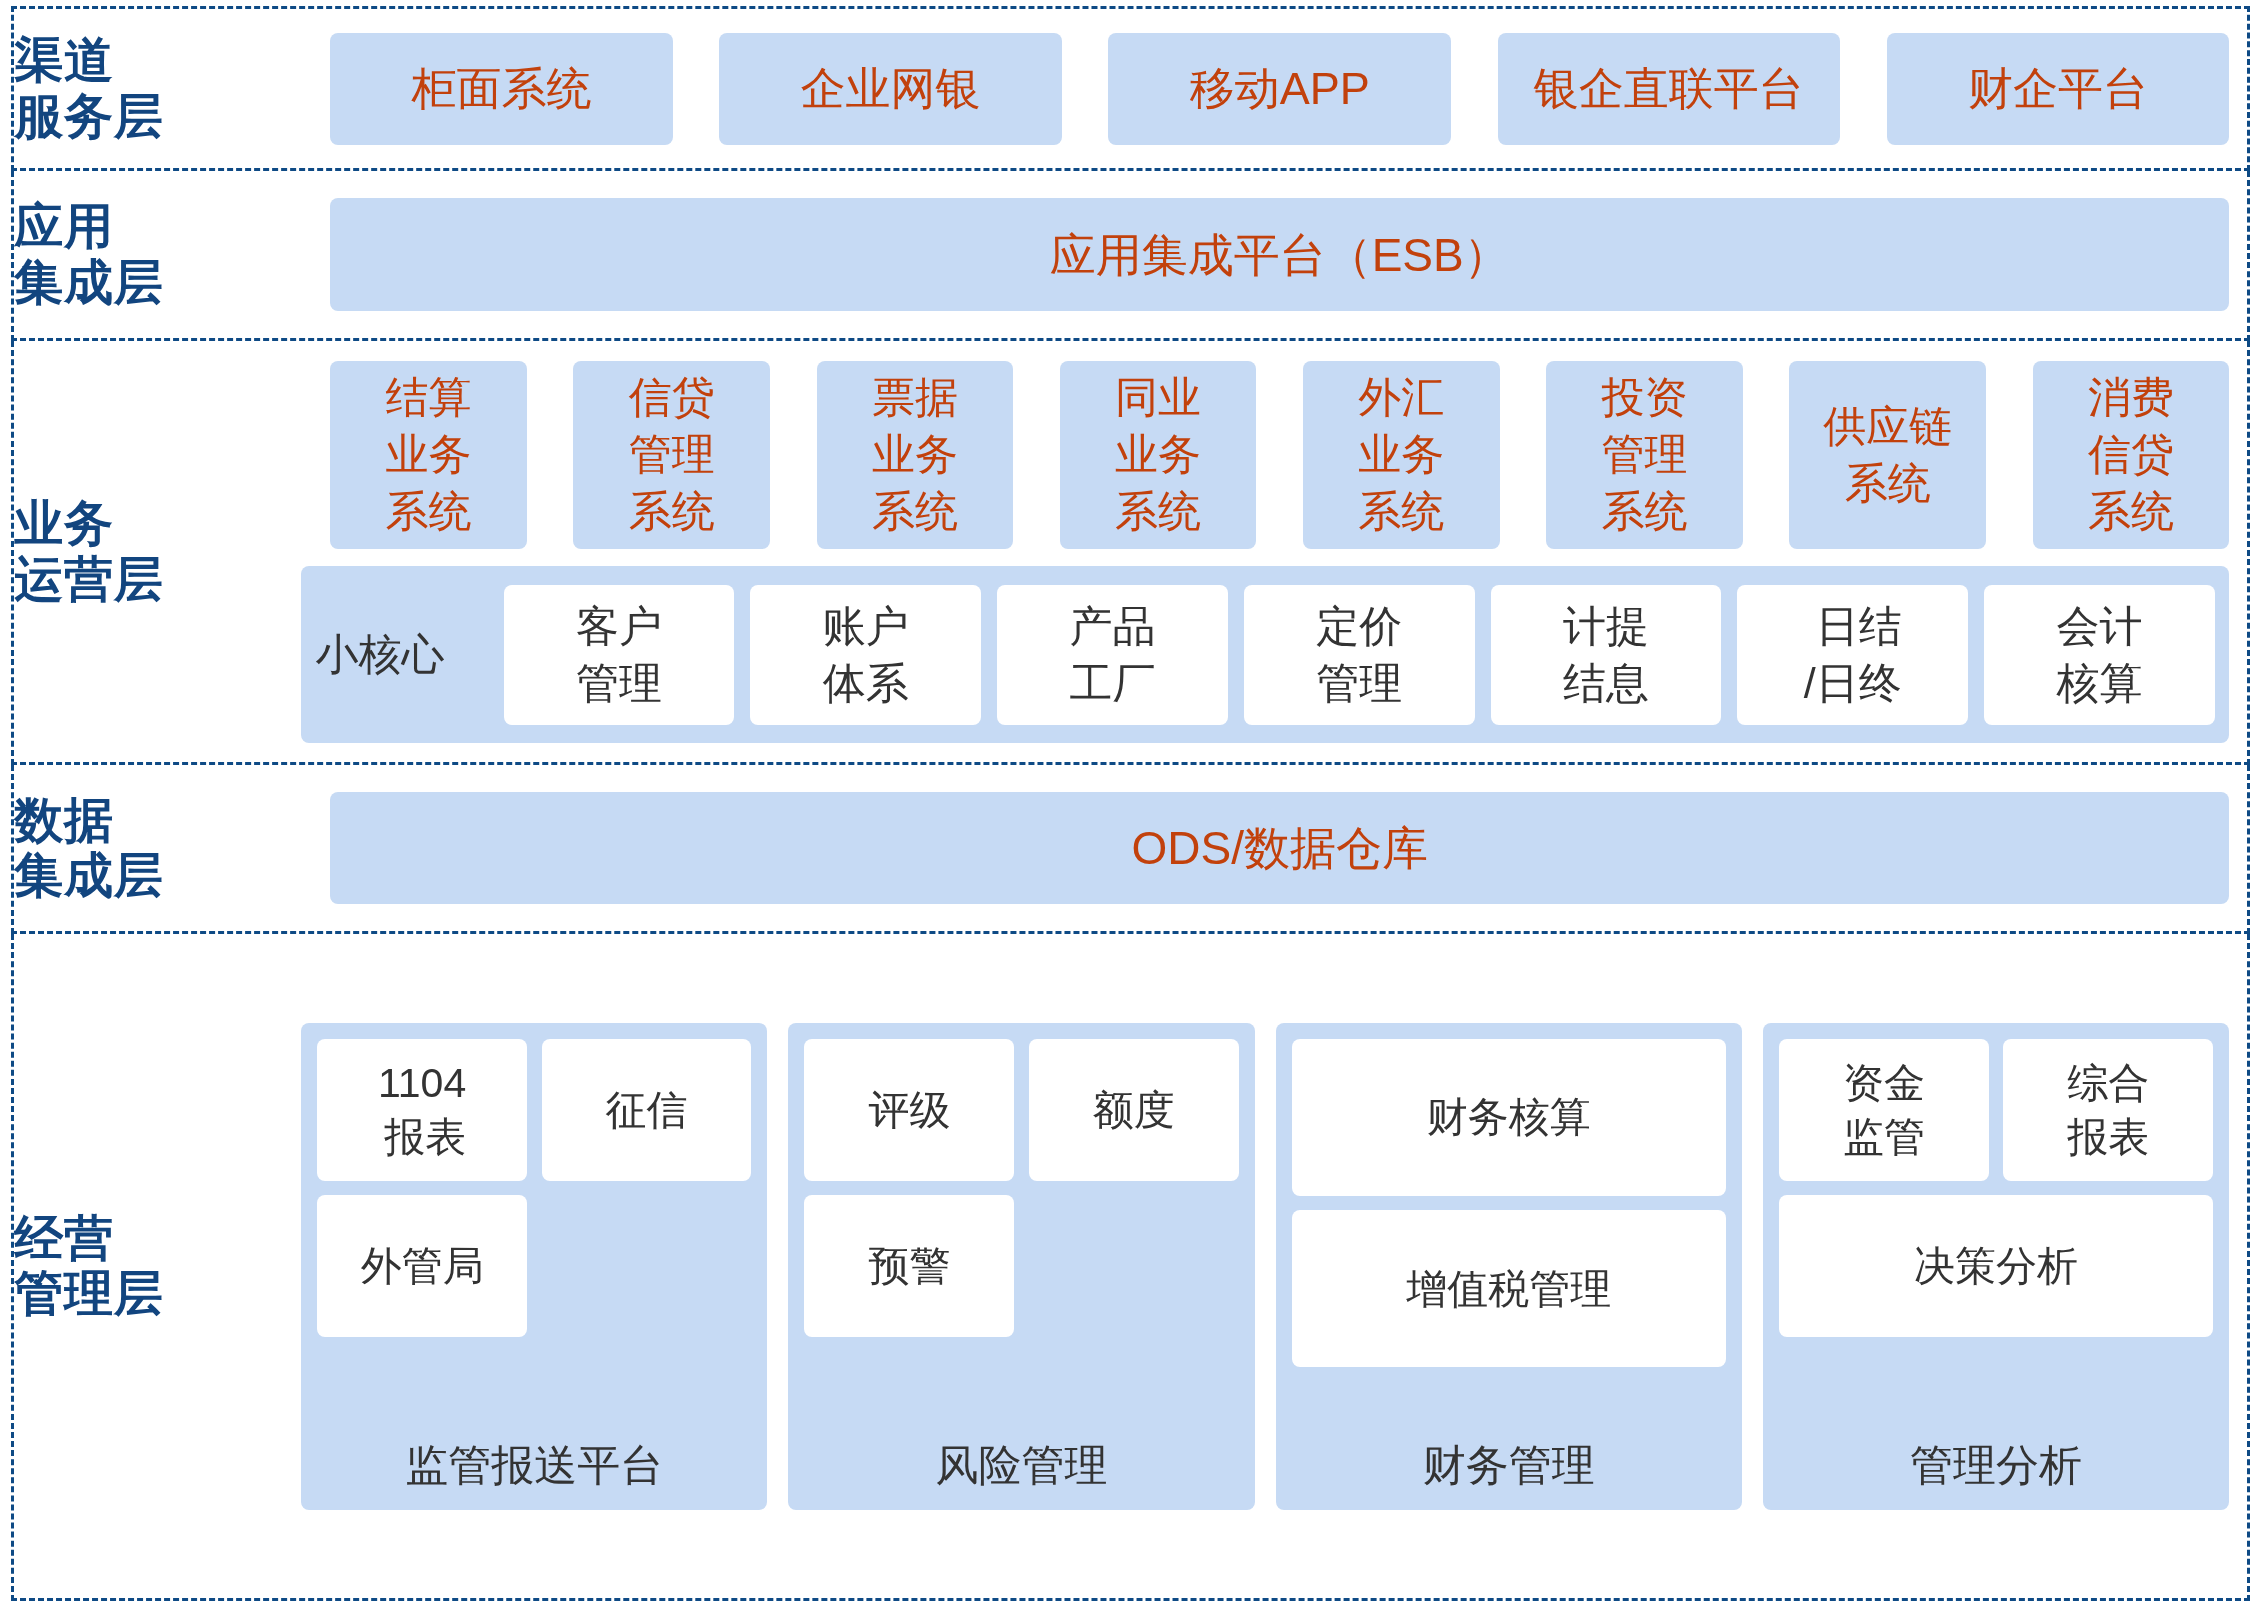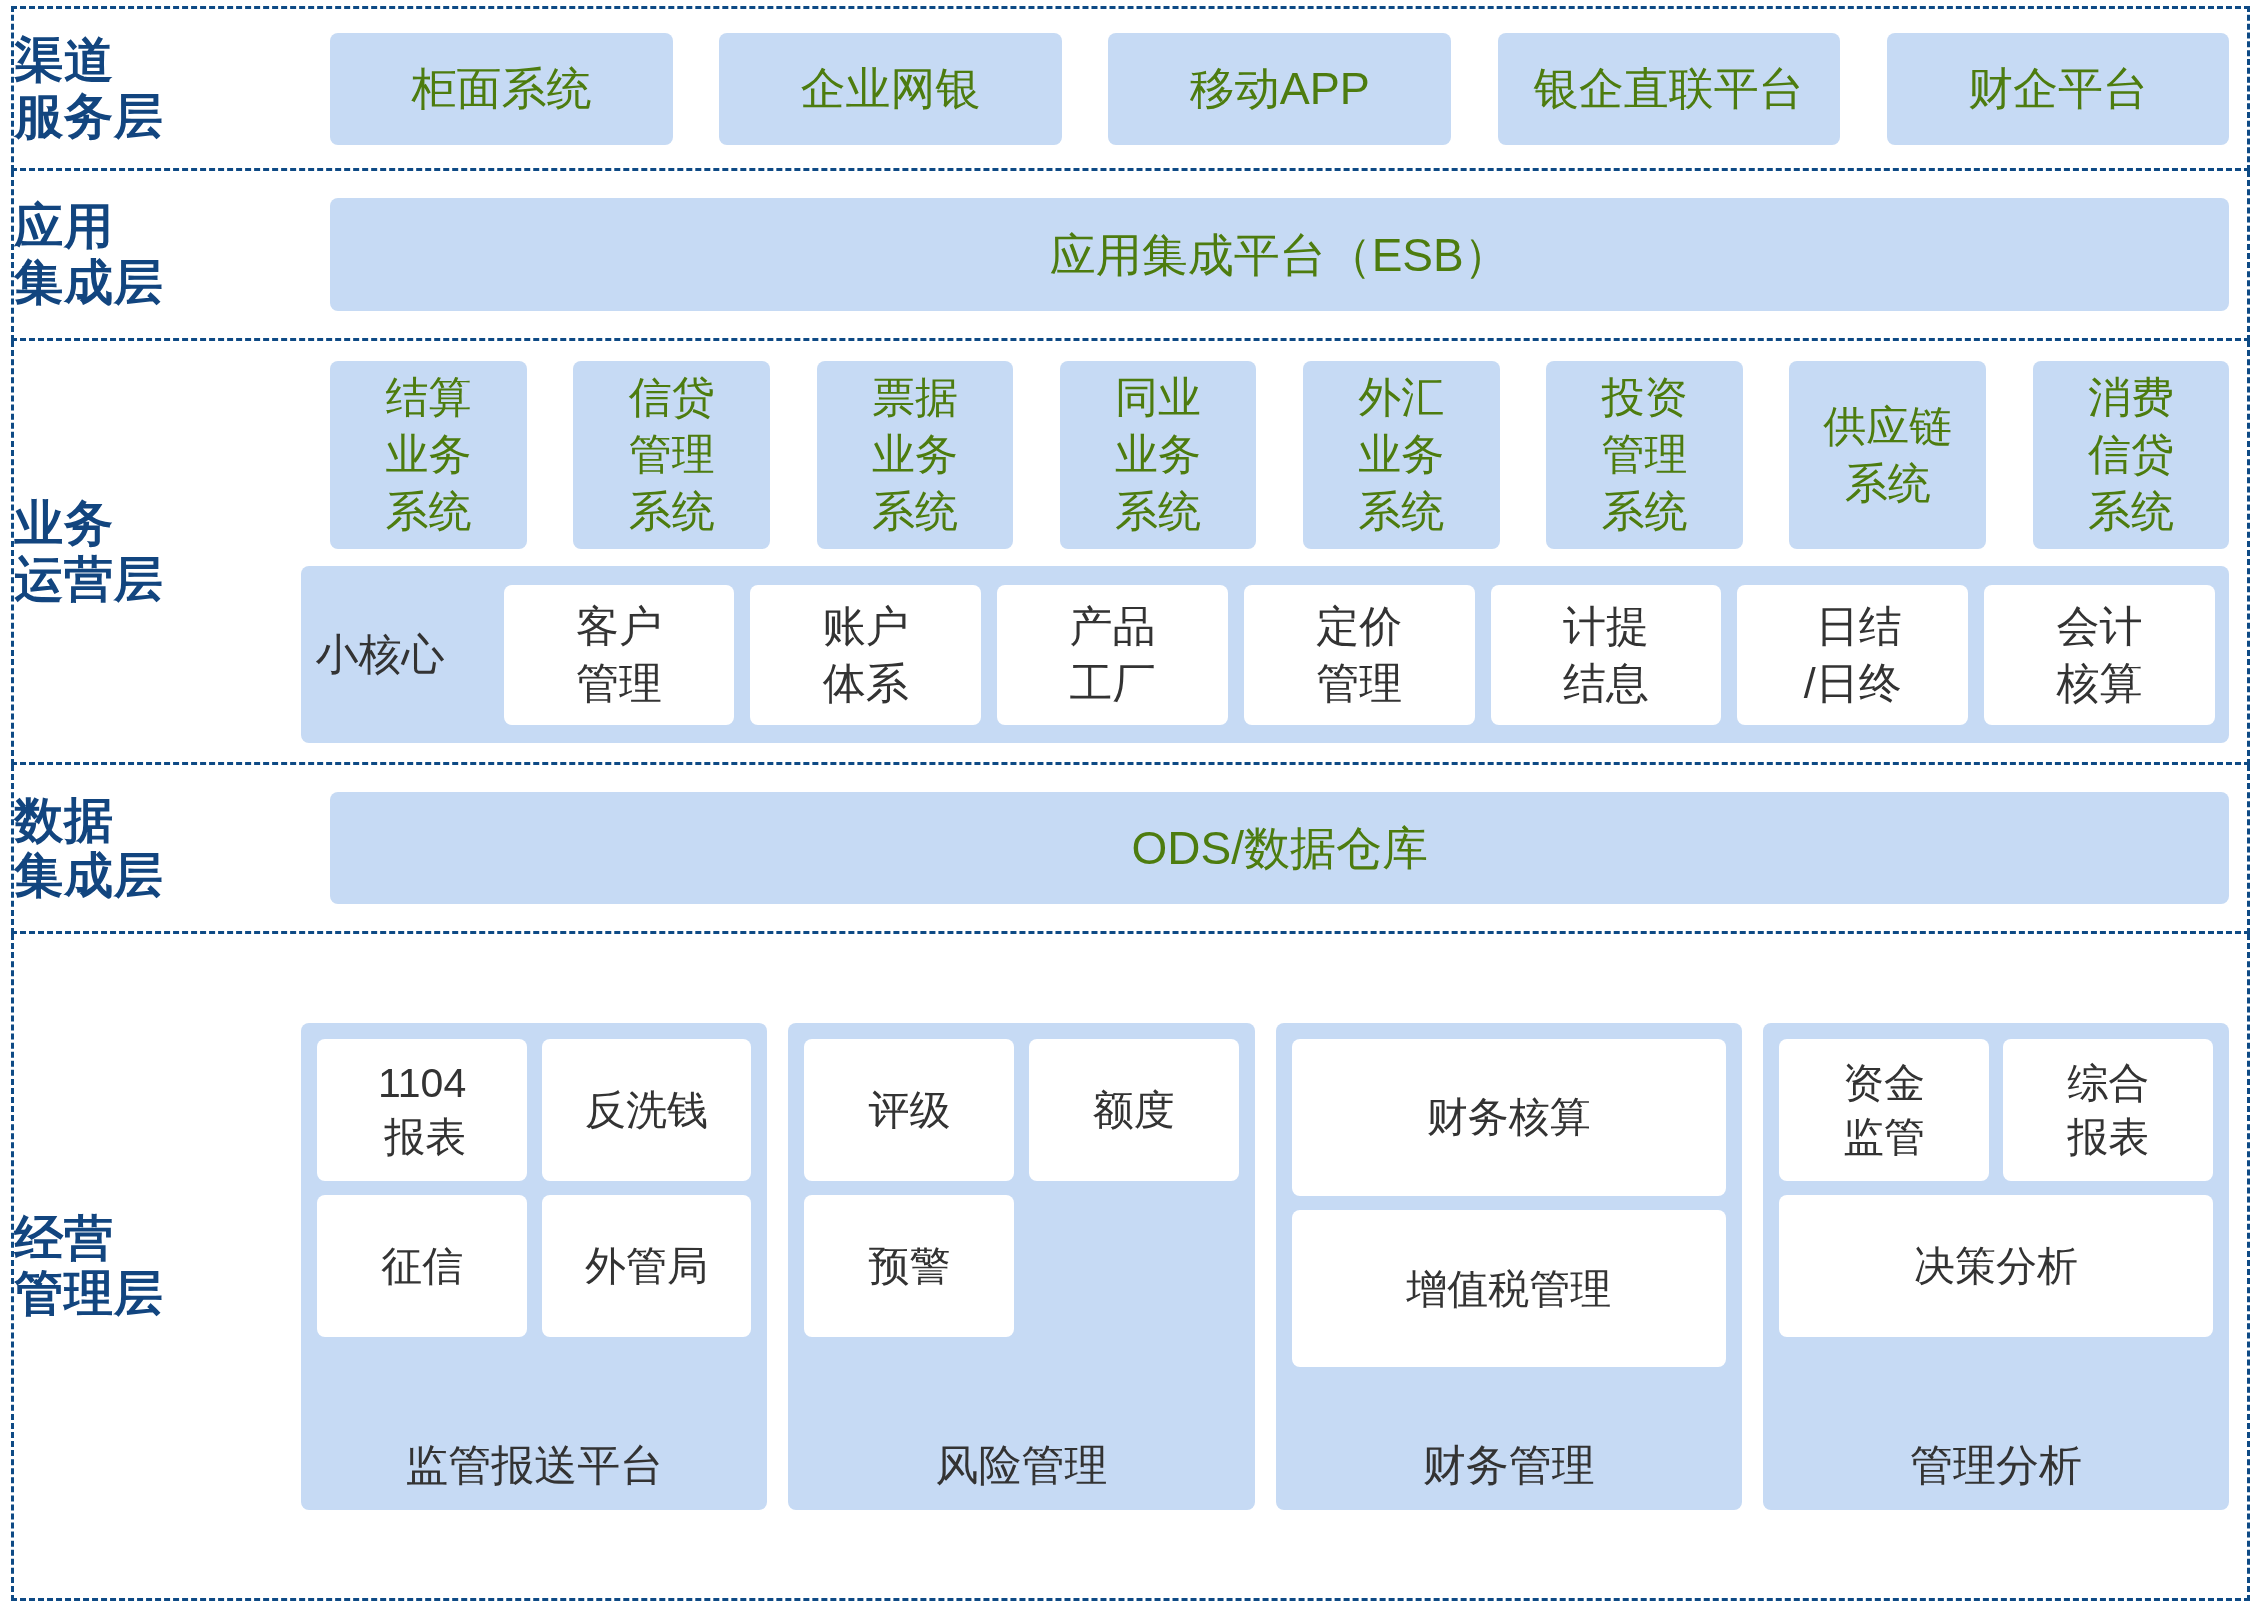--- a/index.html
+++ b/index.html
@@ -46,21 +46,21 @@
   }
 
   
   .bbox {
     background: #C6DAF4;
     border-radius: 8px;
     display: flex;
     align-items: center;
     justify-content: center;
     text-align: center;
-    color: #4d7c0f;
+    color: #c2410c;
     line-height: 1.32;
     white-space: pre-line;
     margin-left: 29px;
   }
   .wbox {
     background: #FFFFFF;
     border-radius: 8px;
     display: flex;
     align-items: center;
     justify-content: center;
@@ -245,21 +245,20 @@
   <section class="layer" id="layer-mgmt">
     <div class="layer-label">经营
 管理层</div>
     <div class="layer-body">
       <div id="mgmt-row">
 
         <div class="mgmt-group">
           <div class="mgmt-grid">
             <div class="wbox half">1104
 报表</div>
-            <div class="wbox half">反洗钱</div>
             <div class="wbox half">征信</div>
             <div class="wbox half">外管局</div>
           </div>
           <div class="group-footer">监管报送平台</div>
         </div>
 
         <div class="mgmt-group">
           <div class="mgmt-grid">
             <div class="wbox half">评级</div>
             <div class="wbox half">额度</div>

